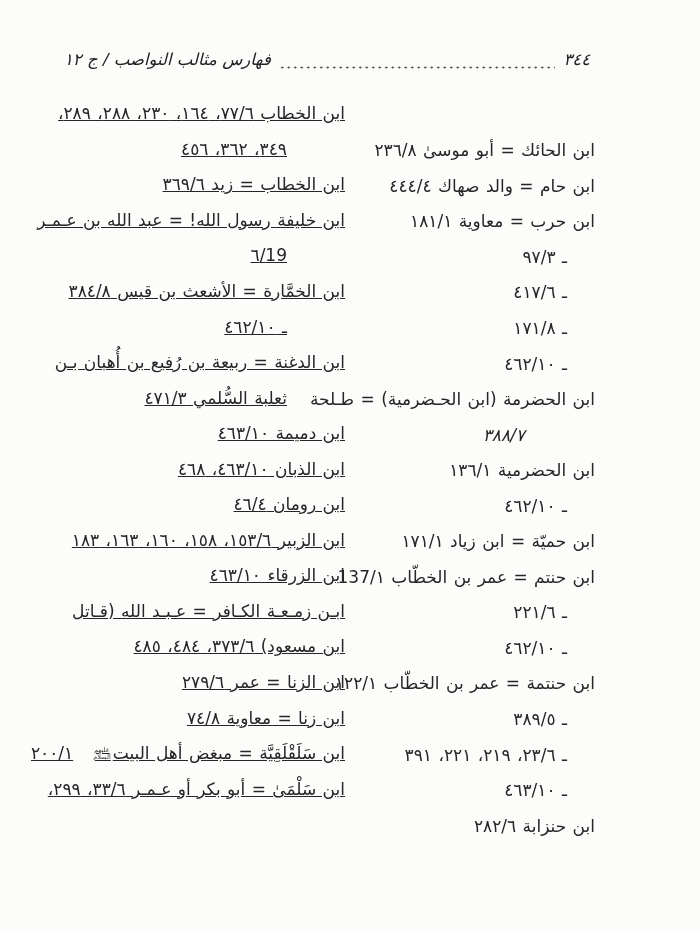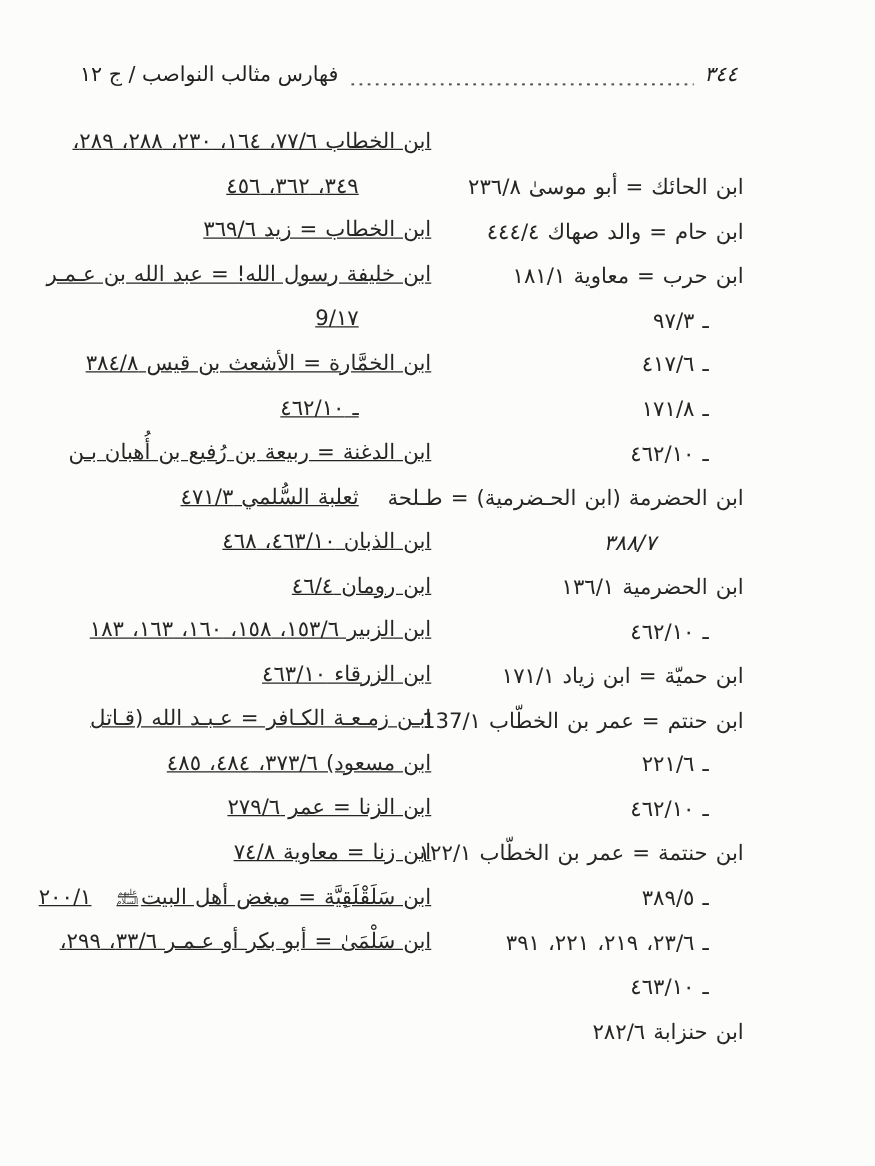--- a/index.html
+++ b/index.html
@@ -24,21 +24,21 @@
   .dotted-leader{
     flex:1 1 auto;
     align-self:flex-end;
     height:13px;
     margin:0 8px;
     background-image:radial-gradient(circle,#4a4a4a 0.9px,transparent 1.15px);
     background-size:6.5px 3px;
     background-repeat:repeat-x;
     background-position:0 100%;
   }
-  .running-title{flex:0 0 auto;}
+  .running-title{flex:0 0 auto;font-style:italic;}
   
   .columns{
     direction:rtl;
     display:flex;
     gap:2px;
     padding:0 105px 0 32px;
     margin-top:27px;
   }
   .col{font-size:17px;line-height:1;color:#262626;}
   .col-right{width:248px;margin-top:37px;}
@@ -98,25 +98,26 @@
       <div class="line sub">ـ ٣٨٩/٥</div>
       <div class="line sub">ـ ٢٣/٦، ٢١٩، ٢٢١، ٣٩١</div>
       <div class="line sub">ـ ٤٦٣/١٠</div>
       <div class="line entry">ابن حنزابة ٢٨٢/٦</div>
     </div>
   <div class="col col-left">
       <div class="line entry">ابن الخطاب ٧٧/٦، ١٦٤، ٢٣٠، ٢٨٨، ٢٨٩،</div>
       <div class="line cont">٣٤٩، ٣٦٢، ٤٥٦</div>
       <div class="line entry">ابن الخطاب = زيد ٣٦٩/٦</div>
       <div class="line entry">ابن خليفة رسول الله! = عبد الله بن عـمـر</div>
-      <div class="line cont">١٧/9</div>
+      <div class="line cont">19/٦</div>
       <div class="line entry">ابن الخمَّارة = الأشعث بن قيس ٣٨٤/٨</div>
       <div class="line sub">ـ ٤٦٢/١٠</div>
       <div class="line entry">ابن الدغنة = ربيعة بن رُفيع بن أُهبان بـن</div>
       <div class="line cont">ثعلبة السُّلمي ٤٧١/٣</div>
+      <div class="line entry">ابن دميمة ٤٦٣/١٠</div>
       <div class="line entry">ابن الذبان ٤٦٣/١٠، ٤٦٨</div>
       <div class="line entry">ابن رومان ٤٦/٤</div>
       <div class="line entry">ابن الزبير ١٥٣/٦، ١٥٨، ١٦٠، ١٦٣، ١٨٣</div>
       <div class="line entry">ابن الزرقاء ٤٦٣/١٠</div>
       <div class="line entry">ابـن زمـعـة الكـافر = عـبـد الله (قـاتل</div>
       <div class="line entry">ابن مسعود) ٣٧٣/٦، ٤٨٤، ٤٨٥</div>
       <div class="line entry">ابن الزنا = عمر ٢٧٩/٦</div>
       <div class="line entry">ابن زنا = معاوية ٧٤/٨</div>
       <div class="line entry">
         <span>ابن سَلَقْلَقِيَّة = مبغض أهل البيت </span>

